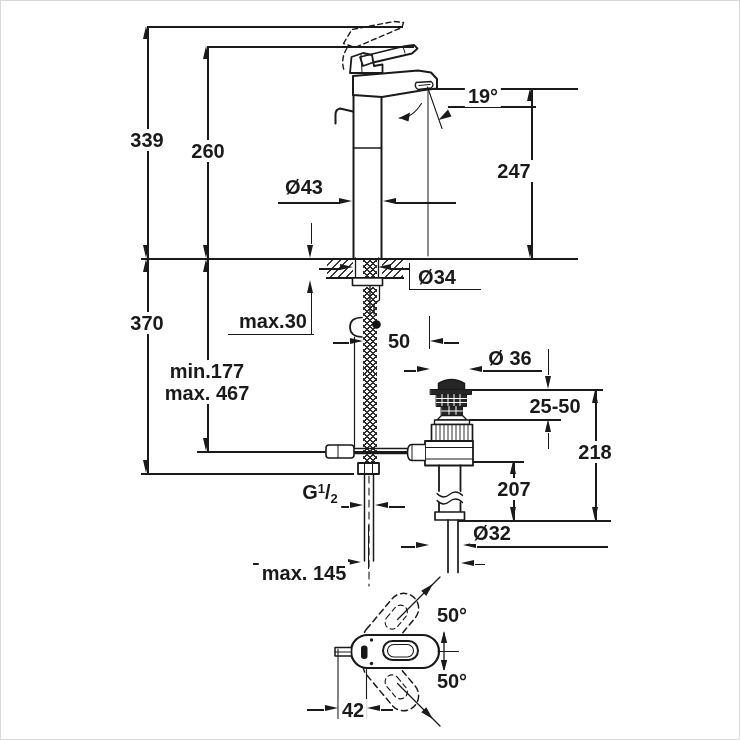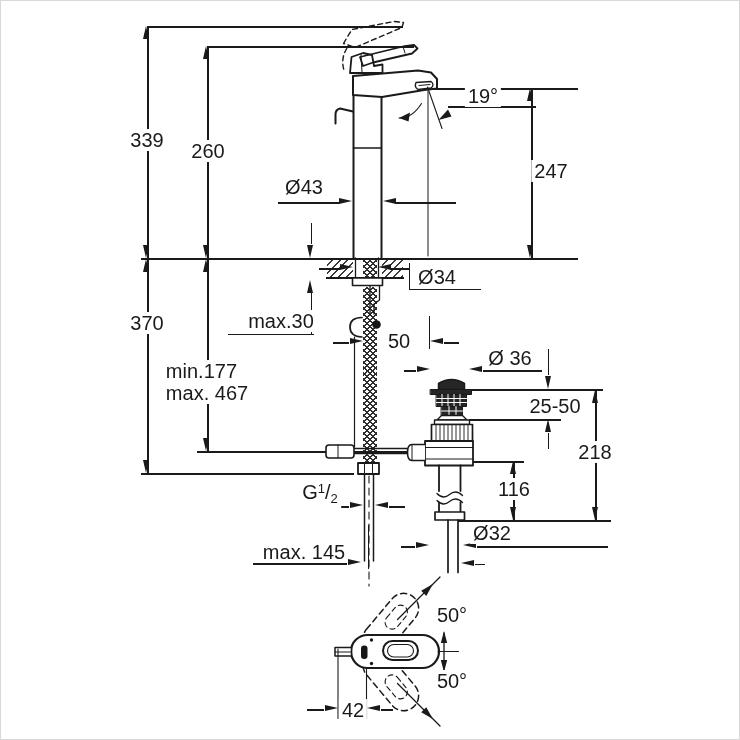--- a/index.html
+++ b/index.html
@@ -11,21 +11,21 @@
   }
   .h{position:absolute;height:1.5px;background:var(--ink);}
   .v{position:absolute;width:1.5px;background:var(--ink);}
   .ar{position:absolute;width:0;height:0;}
   .ar.up{border-left:3.6px solid transparent;border-right:3.6px solid transparent;border-bottom:13px solid var(--ink);}
   .ar.dn{border-left:3.6px solid transparent;border-right:3.6px solid transparent;border-top:13px solid var(--ink);}
   .ar.lf{border-top:3.6px solid transparent;border-bottom:3.6px solid transparent;border-right:13px solid var(--ink);}
   .ar.rt{border-top:3.6px solid transparent;border-bottom:3.6px solid transparent;border-left:13px solid var(--ink);}
   .lbl{
     position:absolute;font-size:20px;line-height:22px;background:#fff;
-    padding:0 3px;white-space:nowrap;transform:translate(-50%,-50%);
+    padding:0 3px;white-space:nowrap;transform:translate(-50%,-50%);font-weight:bold;
   }
   .lbl sup{font-size:13px;vertical-align:6px;}
   .lbl sub{font-size:13px;vertical-align:-4px;}
   .hatch{
     position:absolute;
     background:repeating-linear-gradient(135deg,transparent 0 4px,#3a3a3a 4px 5.4px);
   }
   .braid{
     position:absolute;background-color:#fff;
     background-image:
@@ -269,36 +269,36 @@
           <path d="M337,648 V717.5"></path>
           <path d="M365.5,668 V717.5"></path>
         </g>
       </g>
     </g>
   </svg>
 
   <span class="lbl" style="left:146px;top:139px;">339</span>
   <span class="lbl" style="left:207px;top:150px;">260</span>
   <span class="lbl" style="left:482px;top:95px;">19°</span>
-  <span class="lbl" style="left:550px;top:170px;text-align:right;">247</span>
+  <span class="lbl" style="left:513px;top:170px;text-align:right;">247</span>
   <span class="lbl" style="left:303px;top:186px;">Ø43</span>
   <span class="lbl" style="left:436px;top:276px;">Ø34</span>
-  <span class="lbl" style="left:280px;top:320px;">max.30</span>
+  <span class="lbl" style="left:272px;top:320px;">max.30</span>
   <span class="lbl" style="left:146px;top:322px;">370</span>
   <span class="lbl" style="left:398px;top:340px;">50</span>
-  <span class="lbl" style="left:206px;top:381px;text-align:left;">
+  <span class="lbl" style="left:206px;top:381px;text-align:center;">
     <span style="display:block;">min.177</span>
     <span style="display:block;">max. 467</span>
   </span>
   <span class="lbl" style="left:509px;top:357px;">Ø 36</span>
   <span class="lbl" style="left:554px;top:405px;">25-50</span>
   <span class="lbl" style="left:594px;top:451px;">218</span>
-  <span class="lbl" style="left:513px;top:488px;">116</span>
+  <span class="lbl" style="left:513px;top:488px;">207</span>
   <span class="lbl" style="left:319px;top:493px;">
     <span>G</span><sup>1</sup><span>/</span><sub>2</sub>
   </span>
   <span class="lbl" style="left:491px;top:532px;">Ø32</span>
-  <span class="lbl" style="left:303px;top:551px;text-align:center;">max. 145</span>
+  <span class="lbl" style="left:303px;top:572px;text-align:center;">max. 145</span>
   <span class="lbl" style="left:451px;top:614px;">50°</span>
   <span class="lbl" style="left:451px;top:680px;">50°</span>
   <span class="lbl" style="left:352px;top:709px;">42</span>
 
 </div>
 
 </body></html>

